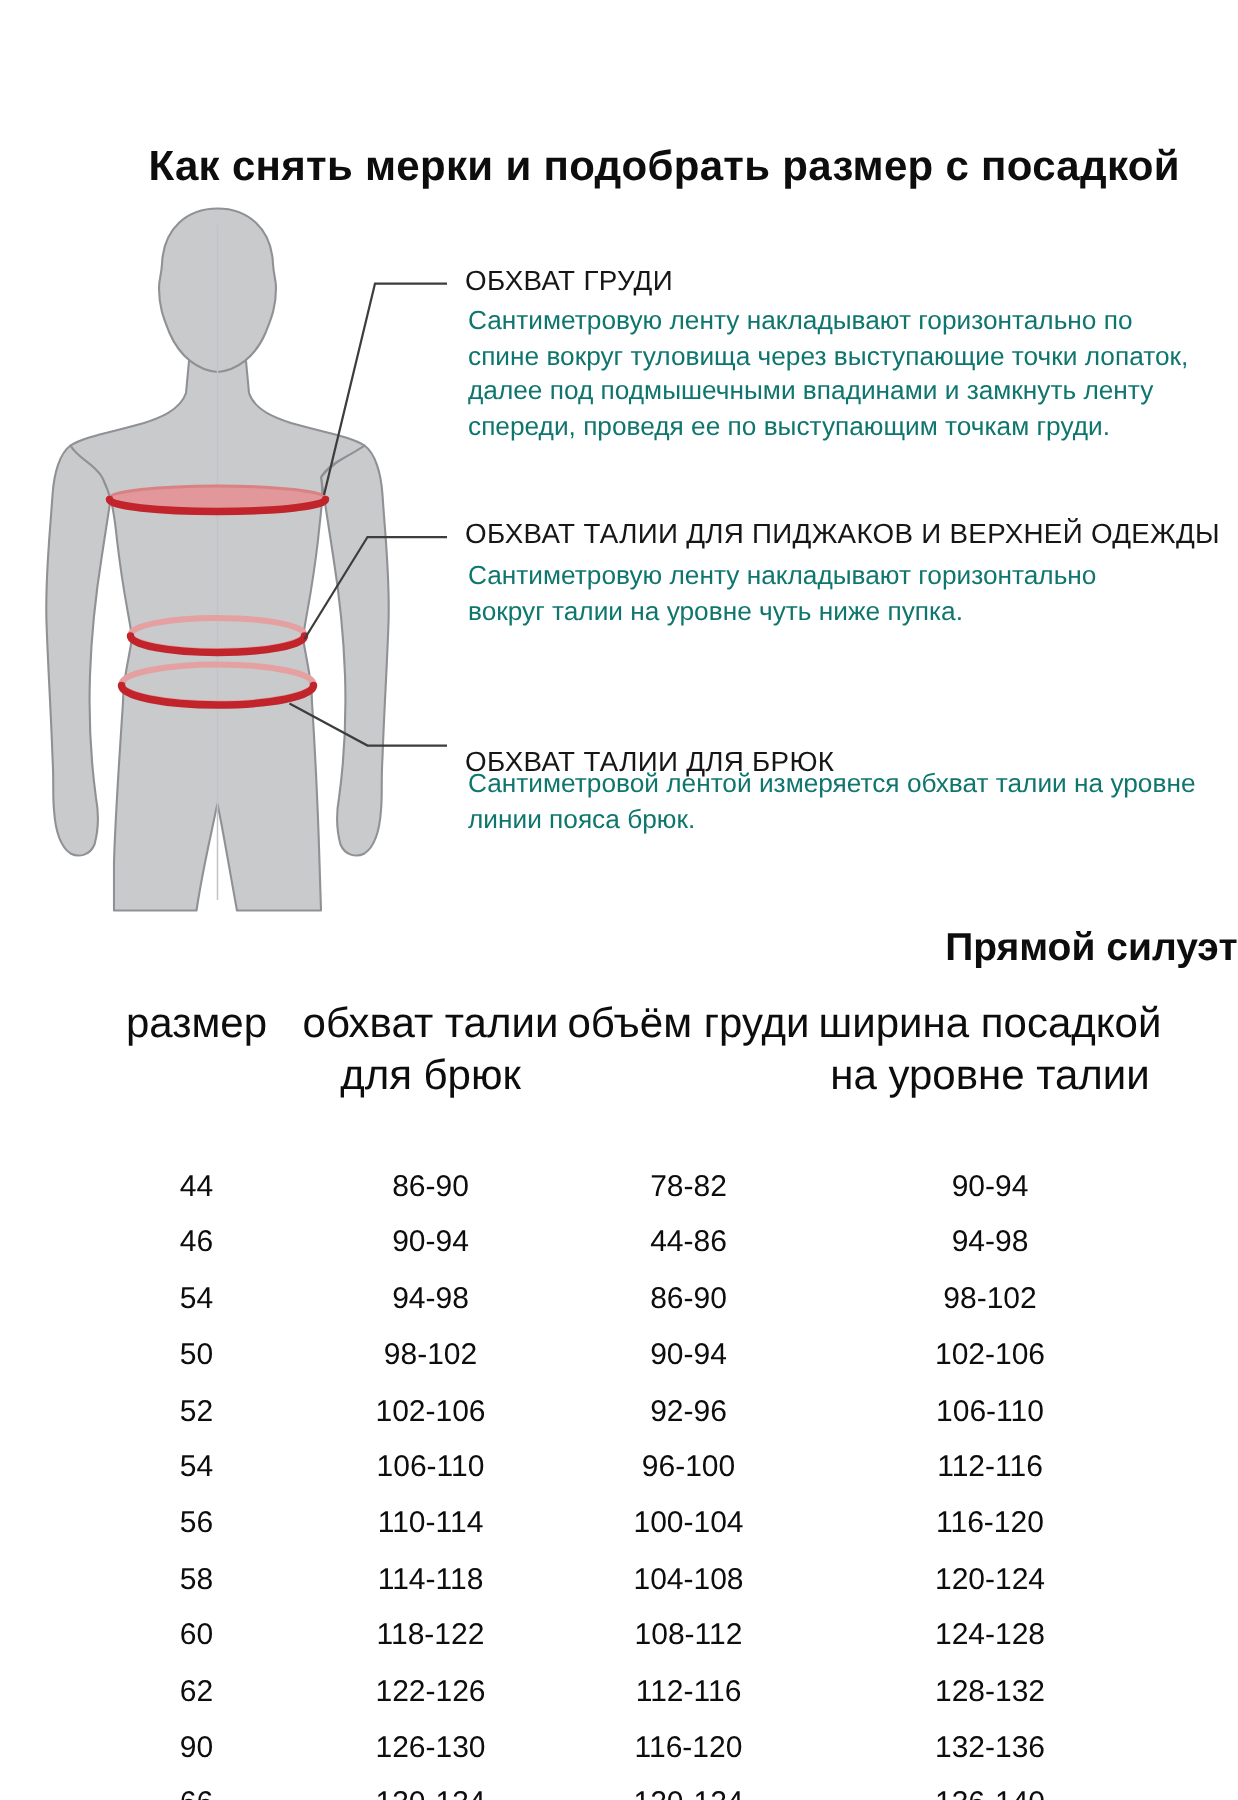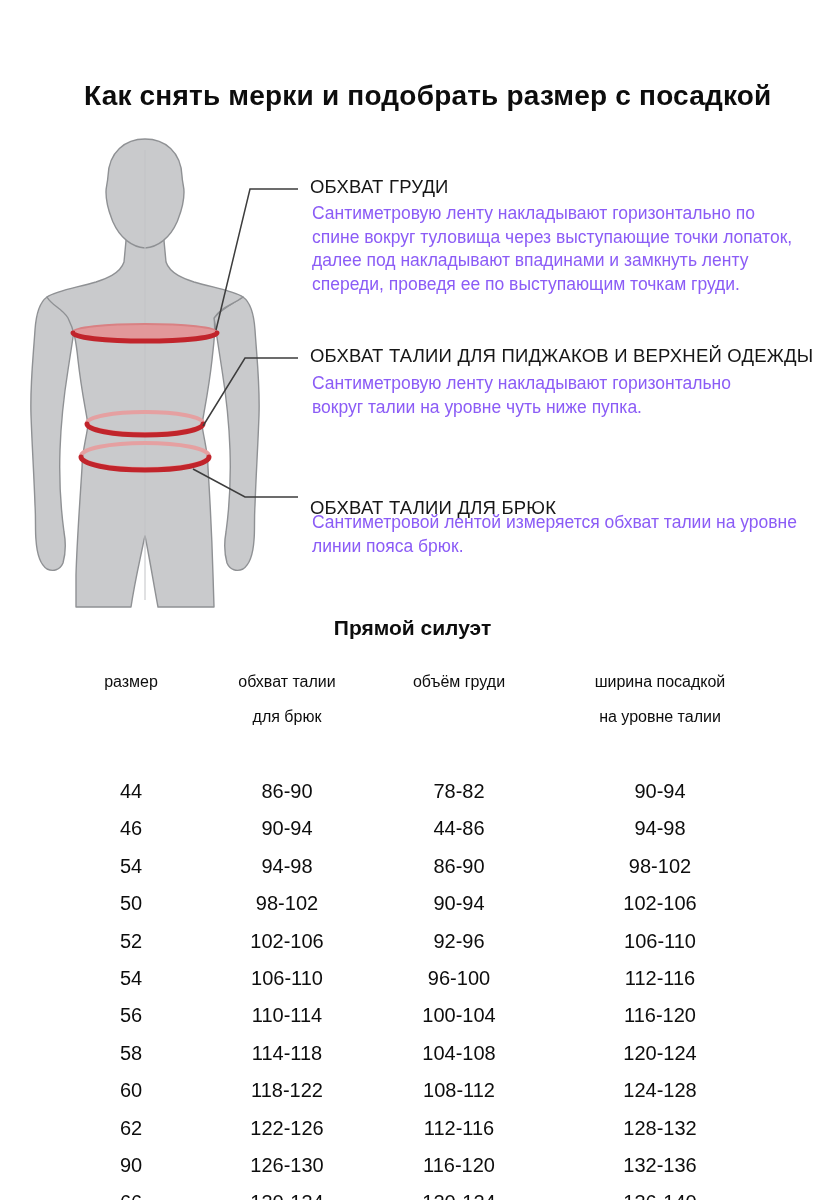--- a/index.html
+++ b/index.html
@@ -1,36 +1,36 @@
 <!DOCTYPE html>
 <html><head>
 <meta charset="utf-8">
 <style>
   html,body{margin:0;padding:0;}
   body{
     width:825px;height:1200px;background:#ffffff;position:relative;overflow:hidden;
     font-family:"Liberation Sans","DejaVu Sans",sans-serif;color:#111;
   }
   .page-title{
-    position:absolute;left:84px;top:80px;margin:0;
+    position:absolute;left:84px;top:80px;margin:15px;
     font-size:28px;font-weight:700;color:#0d0d0d;white-space:nowrap;letter-spacing:0.2px;
   }
   .diagram-svg{position:absolute;left:0;top:0;}
   .m-heading{
     position:absolute;left:310px;font-size:18.5px;font-weight:400;color:#161616;
     white-space:nowrap;letter-spacing:0.2px;
   }
-  .m-body{position:absolute;left:312px;font-size:17.5px;line-height:23.5px;color:#8b5cf6;}
+  .m-body{position:absolute;left:312px;font-size:17.5px;line-height:23.5px;color:#0f766e;}
   .m-body div{white-space:nowrap;}
   .table-title{
-    position:absolute;left:0;top:616px;width:825px;text-align:center;margin:0;
-    font-size:21px;font-weight:700;color:#0d0d0d;
+    position:absolute;left:0;top:616px;width:825px;text-align:right;margin:0;
+    font-size:26px;font-weight:700;color:#0d0d0d;
   }
   .table-head{position:absolute;left:61px;top:664px;display:grid;grid-template-columns:140px 172px 172px 230px;}
-  .table-head .l{height:35px;line-height:35px;text-align:center;font-size:16px;color:#0d0d0d;white-space:nowrap;}
+  .table-head .l{height:35px;line-height:35px;text-align:center;font-size:28px;color:#0d0d0d;white-space:nowrap;}
   .table-body{position:absolute;left:61px;top:773px;}
   .trow{display:grid;grid-template-columns:140px 172px 172px 230px;height:37.42px;}
   .cell{text-align:center;line-height:37.42px;font-size:20px;color:#0d0d0d;white-space:nowrap;}
 </style>
 </head>
 <body>
 
 <h1 class="page-title">Как снять мерки и подобрать размер с посадкой</h1>
 
 <svg class="diagram-svg" width="825" height="620" viewBox="0 0 825 620">
@@ -122,21 +122,21 @@
     <path d="M 216,330 L 250,189 L 298,189"></path>
     <path d="M 203,426 L 245,358 L 298,358"></path>
     <path d="M 193,469 L 245,497 L 298,497"></path>
   </g>
 </svg>
 
 <div class="m-heading" style="top:176px">ОБХВАТ ГРУДИ</div>
 <div class="m-body" style="top:202px">
   <div>Сантиметровую ленту накладывают горизонтально по</div>
   <div>спине вокруг туловища через выступающие точки лопаток,</div>
-  <div>далее под накладывают впадинами и замкнуть ленту</div>
+  <div>далее под подмышечными впадинами и замкнуть ленту</div>
   <div>спереди, проведя ее по выступающим точкам груди.</div>
 </div>
 
 <div class="m-heading" style="top:345px">ОБХВАТ ТАЛИИ ДЛЯ ПИДЖАКОВ И ВЕРХНЕЙ ОДЕЖДЫ</div>
 <div class="m-body" style="top:372px">
   <div>Сантиметровую  ленту накладывают горизонтально</div>
   <div>вокруг талии на уровне чуть ниже пупка.</div>
 </div>
 
 <div class="m-heading" style="top:497px">ОБХВАТ ТАЛИИ ДЛЯ БРЮК</div>

